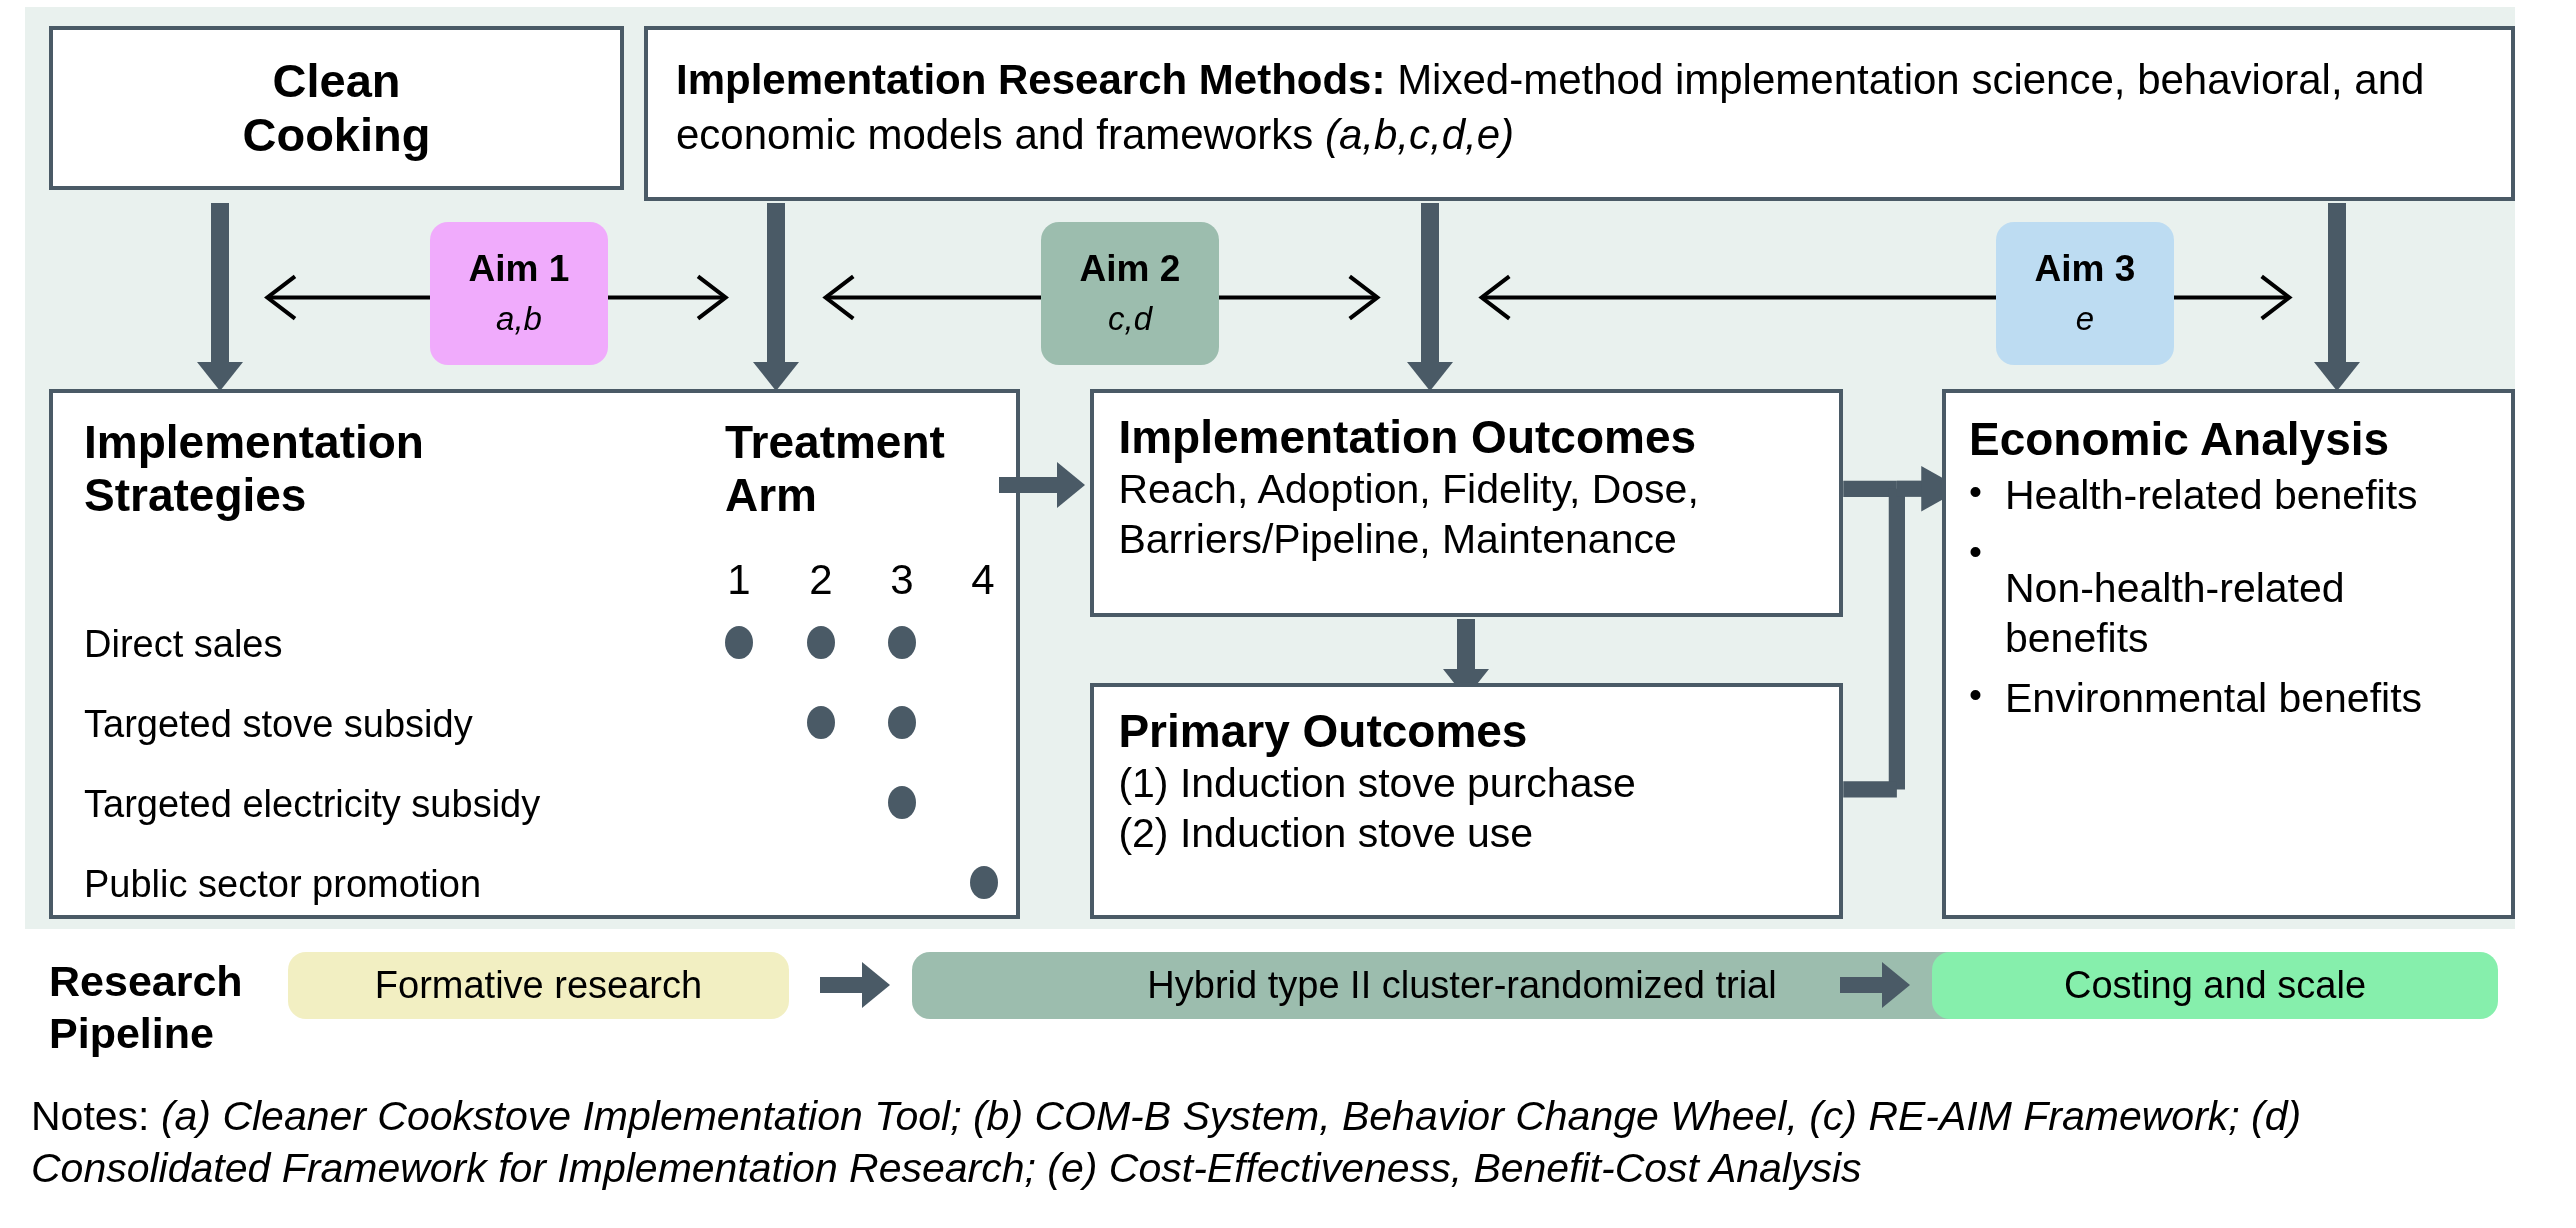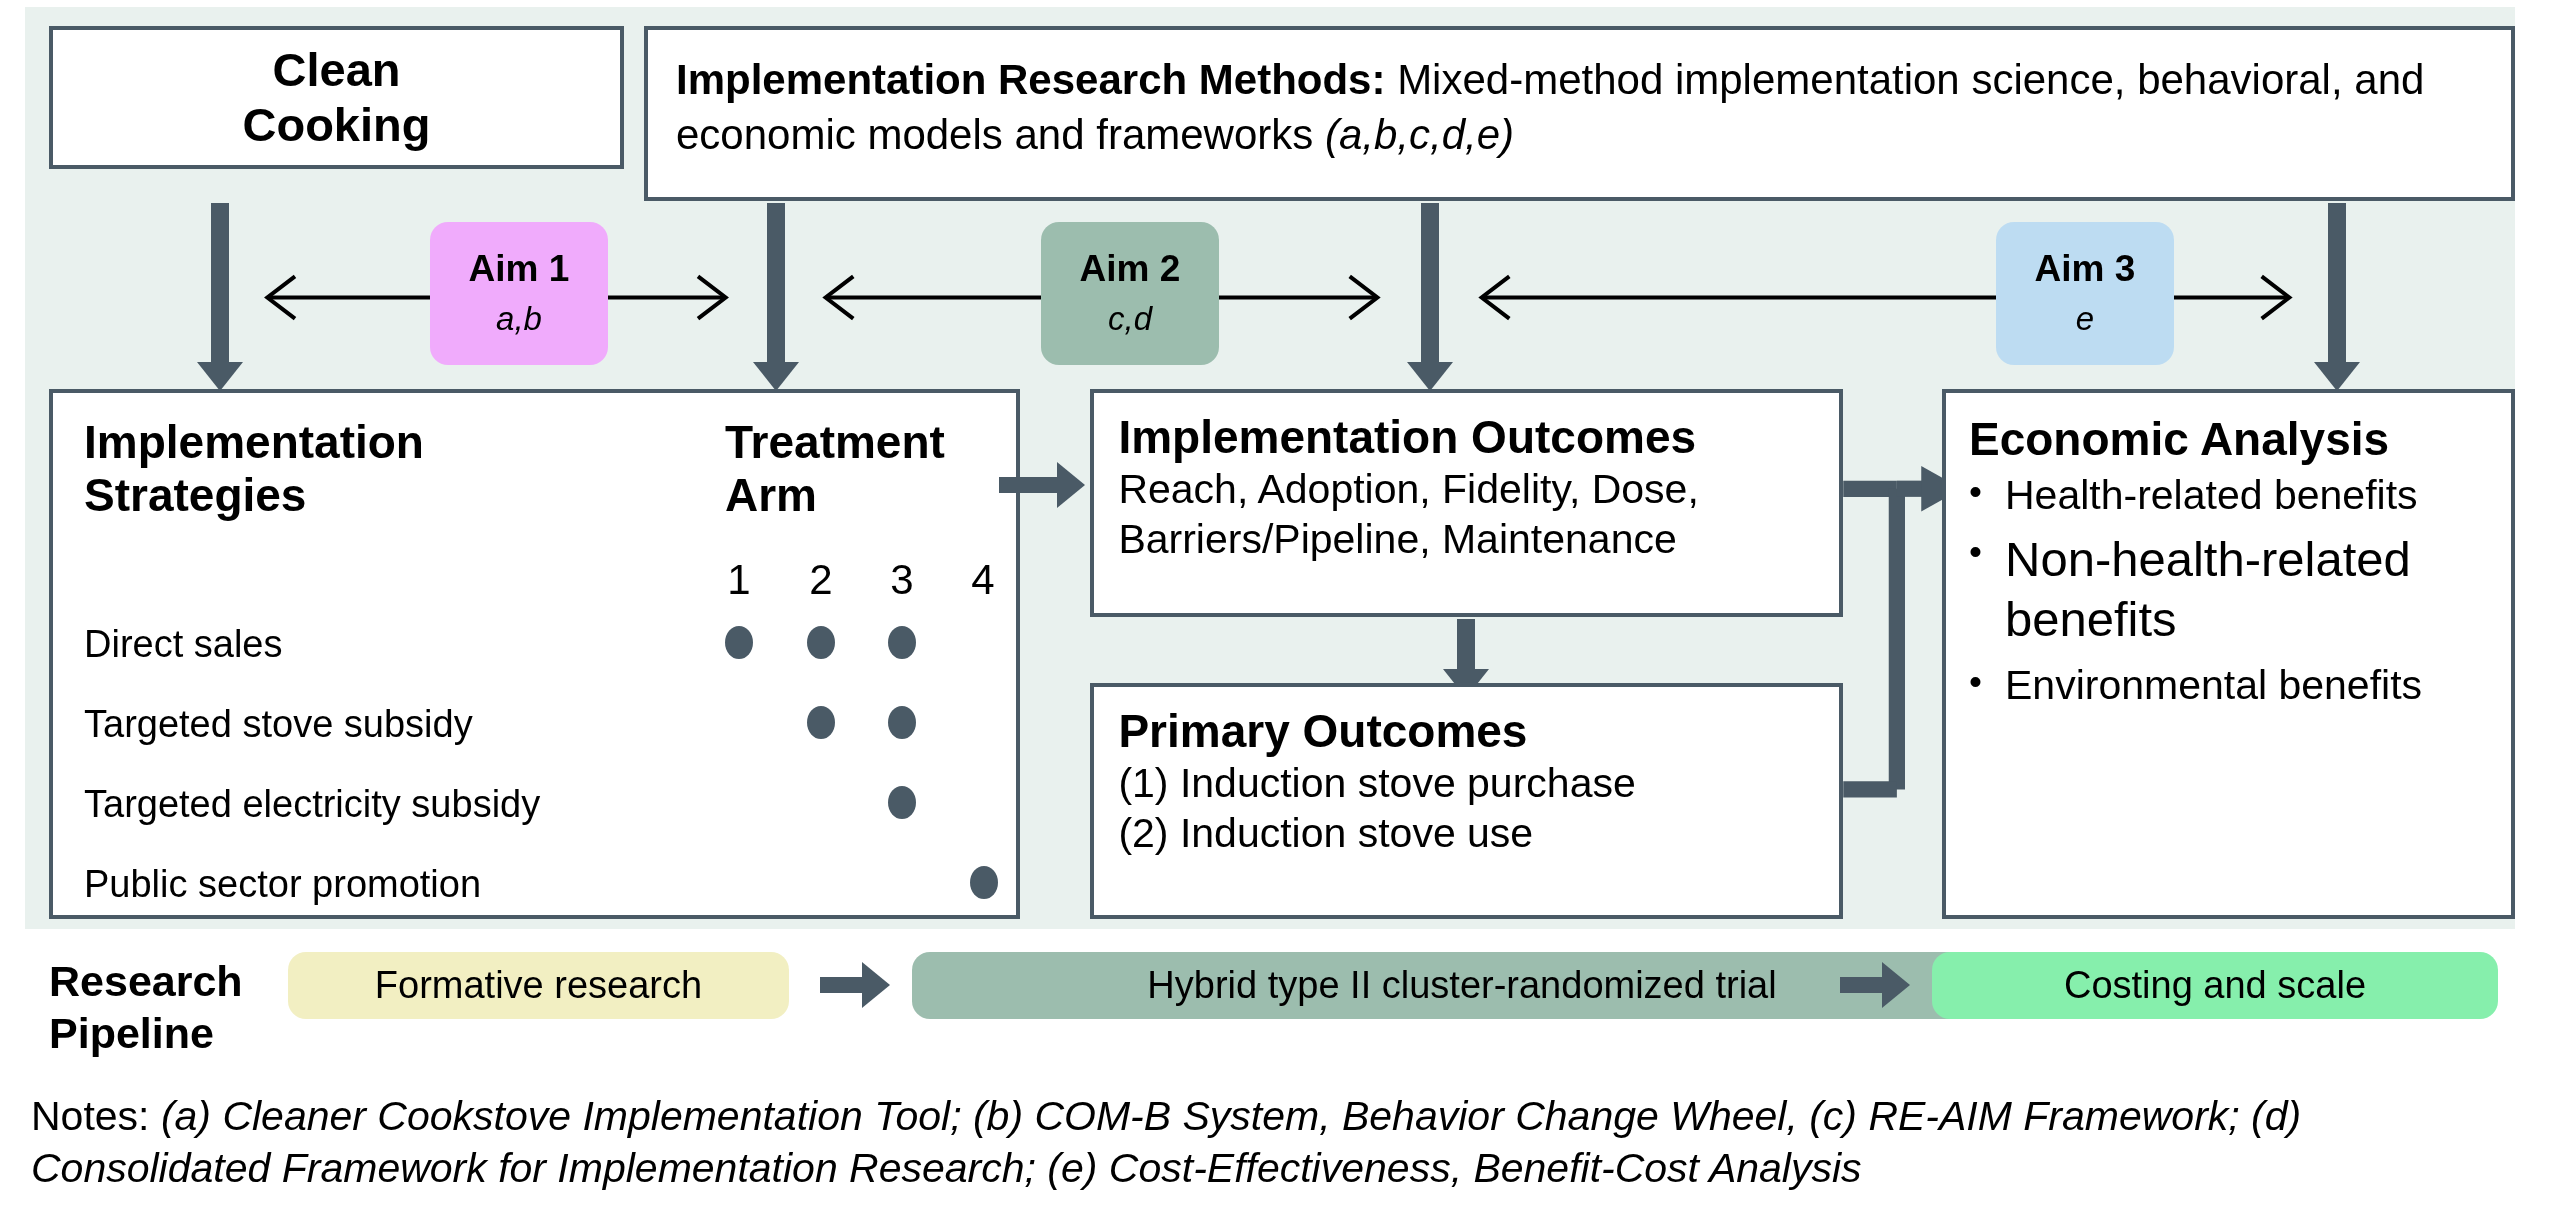--- a/index.html
+++ b/index.html
@@ -40,21 +40,21 @@
   .notes{position:absolute;font-size:41px;line-height:1.28;}
   .notes i{font-style:italic;}
 </style>
 </head>
 <body>
 
 <div id="root">
 
   <div class="panel" style="left:25px;top:6.5px;width:2490px;height:922px;"></div>
 
-  <div class="wbox ctr" style="left:49px;top:26px;width:575px;height:143px;flex-direction:column;">
+  <div class="wbox ctr" style="left:49px;top:26px;width:575px;height:164px;flex-direction:column;">
     <div class="hd" style="font-size:47px;">Clean</div>
     <div class="hd" style="font-size:47px;">Cooking</div>
   </div>
 
   <div class="wbox" style="left:644px;top:26px;width:1871px;height:175px;padding:23px 28px;">
     <div class="sm" style="font-size:42px;line-height:1.3;">
       <b>Implementation Research Methods:</b><span> Mixed-method implementation science, behavioral, and economic models and frameworks </span><i>(a,b,c,d,e)</i>
     </div>
   </div>
 
@@ -159,21 +159,21 @@
   </svg>
 
   <div class="wbox" style="left:1942px;top:389px;width:573px;height:530px;padding:19.6px 23px;">
     <div class="hd" style="font-size:46px;margin-bottom:4.9px;">Economic Analysis</div>
     <div style="display:flex;align-items:flex-start;margin-top:3.3px;">
       <span style="font-size:37px;line-height:1.2;width:36px;flex:none;">•</span>
       <span class="sm" style="font-size:41px;">Health-related benefits</span>
     </div>
     <div style="display:flex;align-items:flex-start;margin-top:9.8px;">
       <span style="font-size:37px;line-height:1.2;width:36px;flex:none;">•</span>
-      <span class="sm" style="font-size:49px;">Non-health-related benefits</span>
+      <span class="sm" style="font-size:41px;margin-top:33px;">Non-health-related benefits</span>
     </div>
     <div style="display:flex;align-items:flex-start;margin-top:9.8px;">
       <span style="font-size:37px;line-height:1.2;width:36px;flex:none;">•</span>
       <span class="sm" style="font-size:41px;">Environmental benefits</span>
     </div>
   </div>
 
   <div class="hd" style="position:absolute;left:49px;top:956px;font-size:43px;line-height:1.2;">
     <div>Research</div>
     <div>Pipeline</div>

